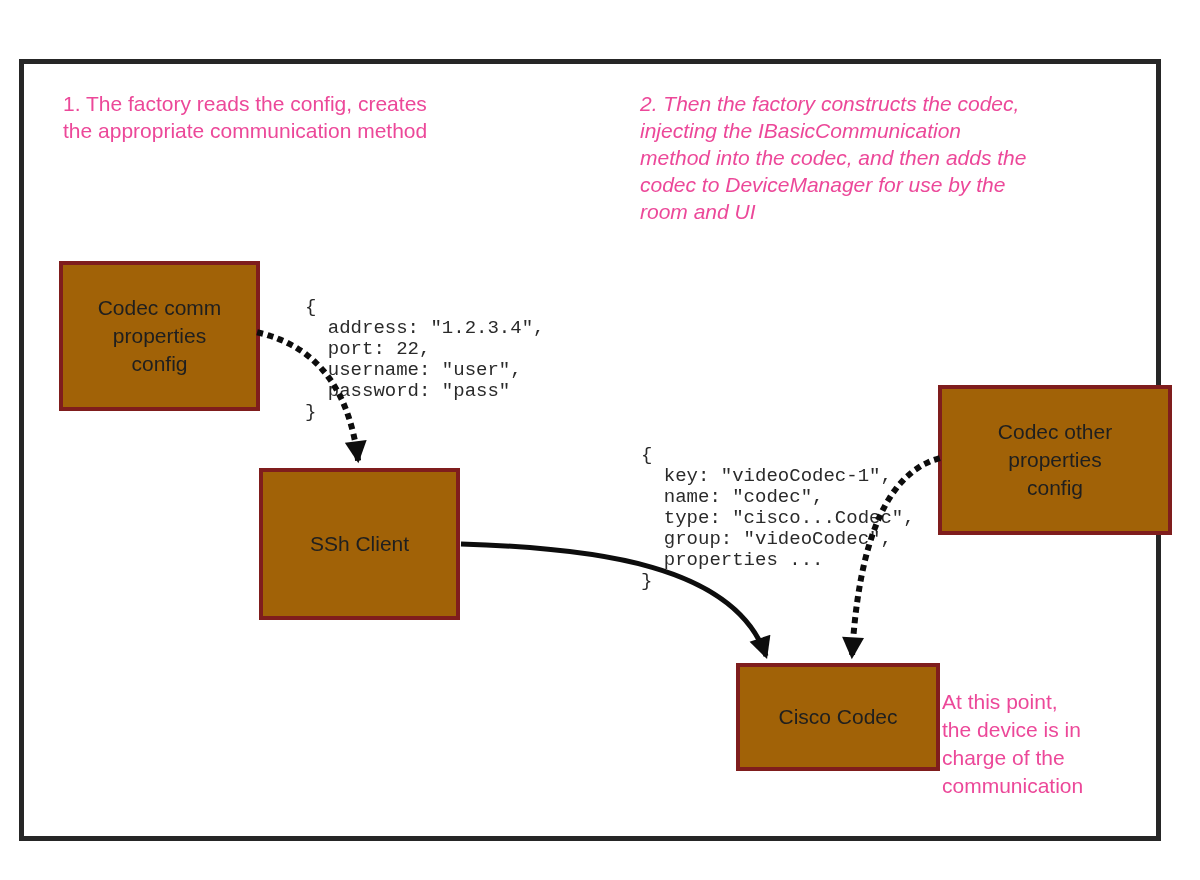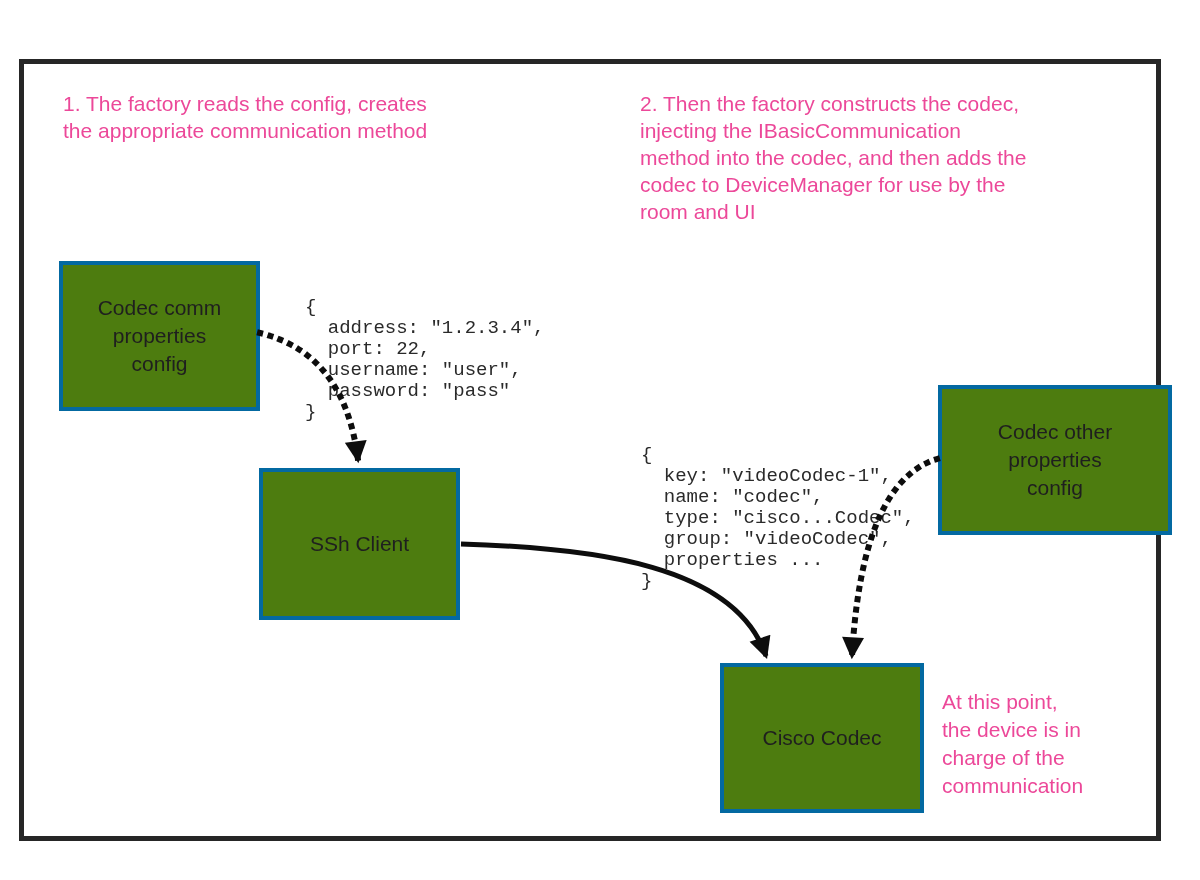--- a/index.html
+++ b/index.html
@@ -22,22 +22,22 @@
   }
   .note {
     position: absolute;
     font-size: 21px;
     line-height: 27px;
     white-space: pre-line;
     color: #ec4899;
   }
   .node {
     position: absolute;
-    border: 4px solid #0369a1;
-    background: #4d7c0f;
+    border: 4px solid #7f1d1d;
+    background: #a16207;
     display: flex;
     align-items: center;
     justify-content: center;
     text-align: center;
     font-size: 21px;
     line-height: 28px;
     white-space: pre-line;
     color: #1f1f1f;
   }
   .code {
@@ -70,21 +70,21 @@
 </head>
 <body>
 
 <div class="canvas">
 
   <div class="frame"></div>
 
   <div class="note" style="left:63px; top:90px; width:460px;">1. The factory reads the config, creates
 the appropriate communication method</div>
 
-  <div class="note" style="left:640px; top:90px; width:490px;">2. Then the factory constructs the codec,
+  <div class="note" style="left:640px; top:90px; width:490px;font-style:italic;">2. Then the factory constructs the codec,
 injecting the IBasicCommunication
 method into the codec, and then adds the
 codec to DeviceManager for use by the
 room and UI</div>
 
   <div class="note" style="left:942px; top:688px; width:220px; line-height:28px;">At this point,
 the device is in
 charge of the
 communication</div>
 
@@ -97,21 +97,21 @@
   <div class="node" style="left:259px; top:468px; width:201px; height:152px;">
     <span>SSh Client</span>
   </div>
 
   <div class="node" style="left:938px; top:385px; width:234px; height:150px;">
     <span>Codec other
 properties
 config</span>
   </div>
 
-  <div class="node" style="left:720px; top:663px; width:204px; height:150px;">
+  <div class="node" style="left:736px; top:663px; width:204px; height:108px;">
     <span>Cisco Codec</span>
   </div>
 
   <div class="code" style="left:305px; top:297px;">{
   address: "1.2.3.4",
   port: 22,
   username: "user",
   password: "pass"
 }</div>
 

